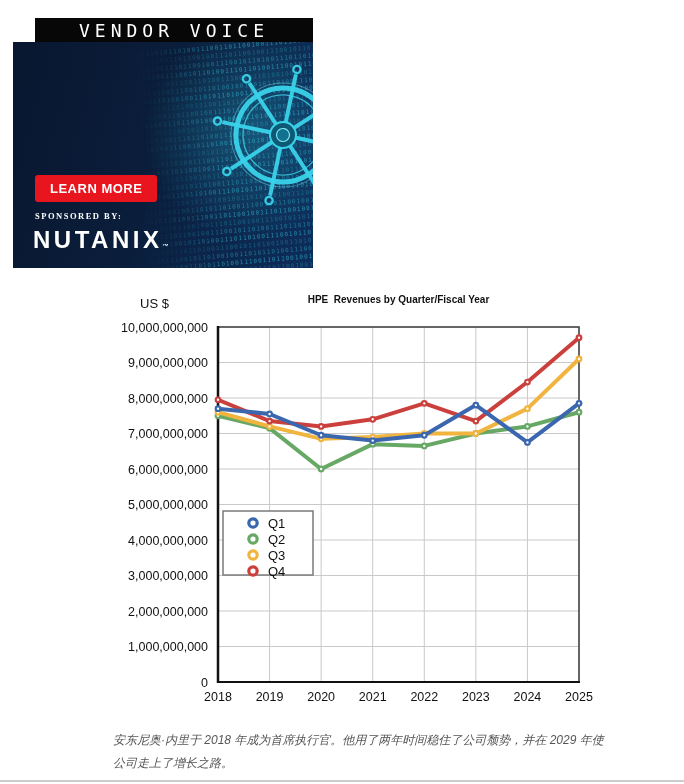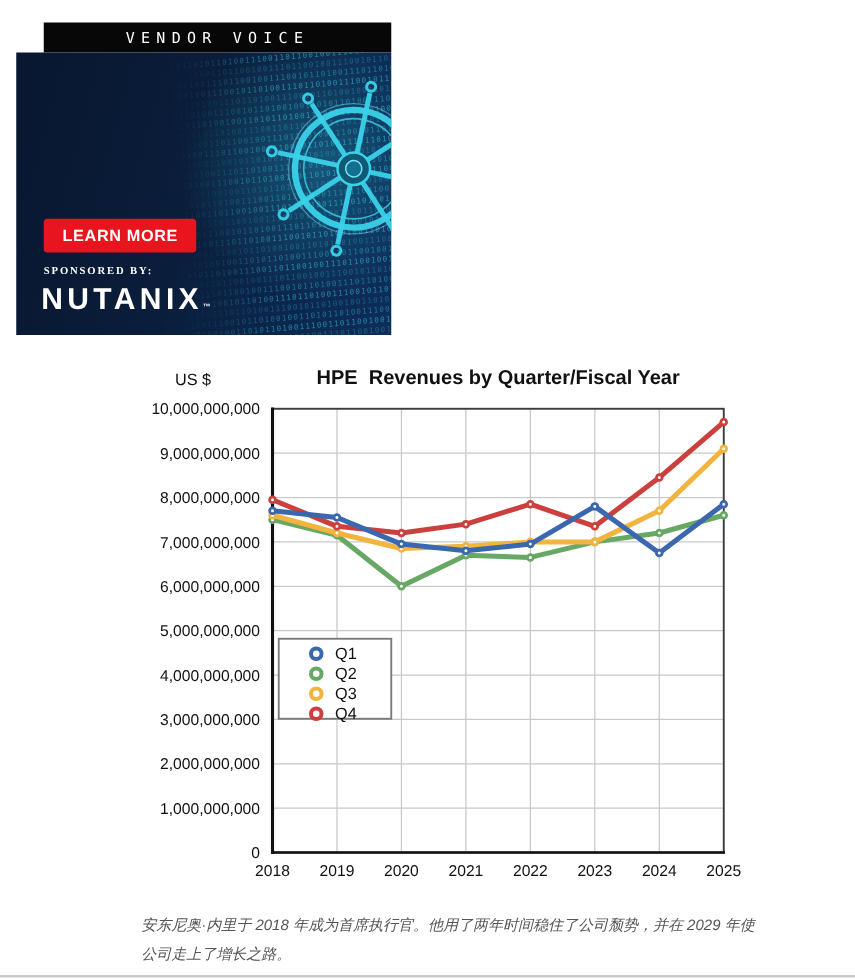--- a/index.html
+++ b/index.html
@@ -1,21 +1,21 @@
 <!DOCTYPE html>
 <html><head>
 <meta charset="utf-8">
 <style>
   html,body{margin:0;padding:0;background:#ffffff;}
   body{width:684px;height:784px;position:relative;font-family:"Liberation Sans",sans-serif;overflow:hidden;}
 
   
   .ad{position:absolute;left:13px;top:18px;width:300px;height:250px;cursor:pointer;}
   .ad-topbar{height:24px;background:#070707;color:#ffffff;font-family:"DejaVu Sans Mono",monospace;
-    font-size:12px;letter-spacing:5px;display:flex;align-items:center;justify-content:center;margin-left:22px;}
+    font-size:18px;letter-spacing:5px;display:flex;align-items:center;justify-content:center;margin-left:22px;}
   .ad-body{position:relative;height:226px;overflow:hidden;
     background:linear-gradient(105deg,#091730 0%,#0a1d3a 45%,#0c2850 80%,#0d2d5a 100%);}
   .ad-glow{position:absolute;left:130px;top:-20px;width:220px;height:220px;
     background:radial-gradient(circle,rgba(46,196,224,0.30) 0%,rgba(46,196,224,0.10) 45%,rgba(46,196,224,0) 70%);}
   .binary-wall{position:absolute;left:118px;top:-8px;right:-14px;bottom:-6px;
     font-family:"DejaVu Sans Mono",monospace;font-size:6px;letter-spacing:1px;line-height:8px;
     color:#36c3dd;transform:rotate(-3deg) skewY(-2deg);transform-origin:right top;
     -webkit-mask-image:linear-gradient(to left,rgba(0,0,0,1) 55%,rgba(0,0,0,0.25) 85%,rgba(0,0,0,0) 100%);
     mask-image:linear-gradient(to left,rgba(0,0,0,1) 55%,rgba(0,0,0,0.25) 85%,rgba(0,0,0,0) 100%);}
   .binary-wall div{white-space:nowrap;}
@@ -33,21 +33,21 @@
     font-family:Liberation Serif, serif;font-weight:bold;font-size:8.5px;letter-spacing:1.5px;}
   .ad-nutanix{position:absolute;left:20px;top:184px;color:#ffffff;font-weight:bold;
     font-size:24px;letter-spacing:3.5px;}
   .ad-nutanix .tm{font-size:6px;letter-spacing:0;vertical-align:baseline;}
 
   
   .chart-wrap{position:absolute;left:0;top:288px;width:684px;height:440px;}
   .chart-unit{position:absolute;left:140px;top:8px;width:68px;
     font-size:13px;color:#111111;}
   .chart-title{position:absolute;left:218px;top:6px;width:361px;text-align:center;
-    font-size:16px;font-weight:bold;color:#111111;white-space:pre;}
+    font-size:10px;font-weight:bold;color:#111111;white-space:pre;}
   .chart-svg{position:absolute;left:100px;top:0;}
 
   
   .caption{position:absolute;left:113px;top:729px;width:492px;font-size:12px;font-style:italic;
     color:#555555;line-height:1.95;}
   .bottom-divider{position:absolute;left:0;top:780px;width:684px;height:2px;background:#cccccc;}
 </style>
 </head>
 <body>
 

